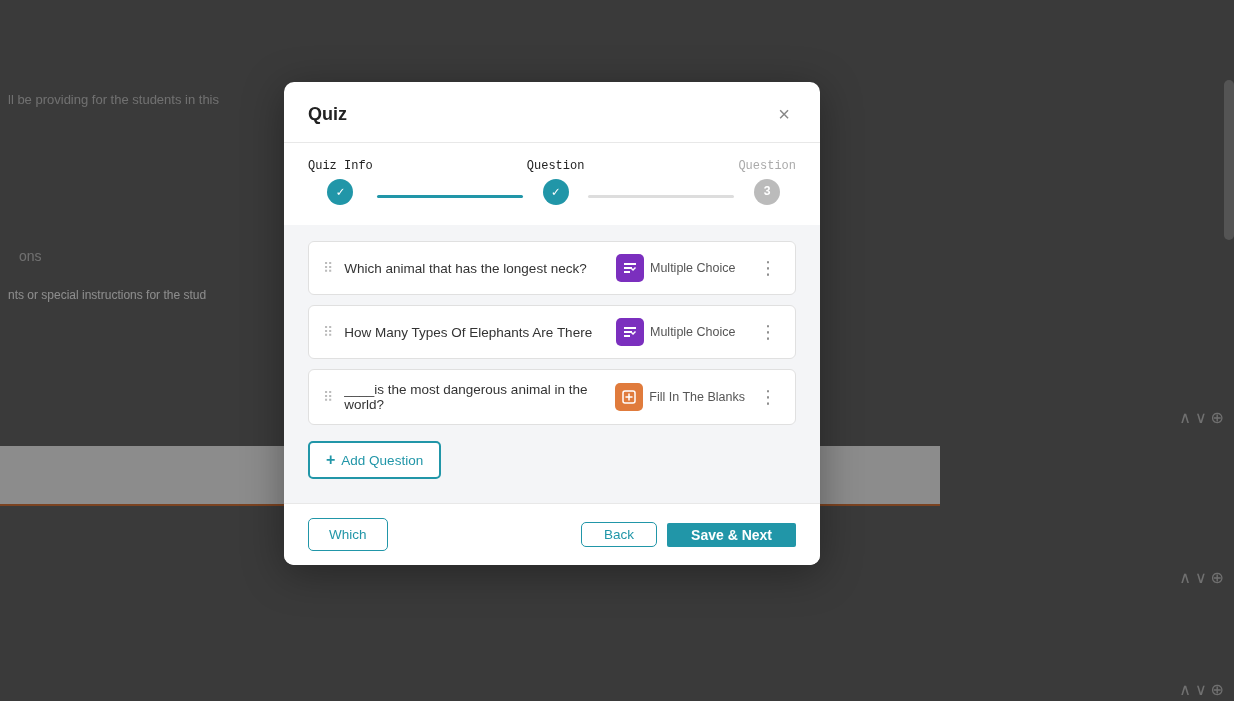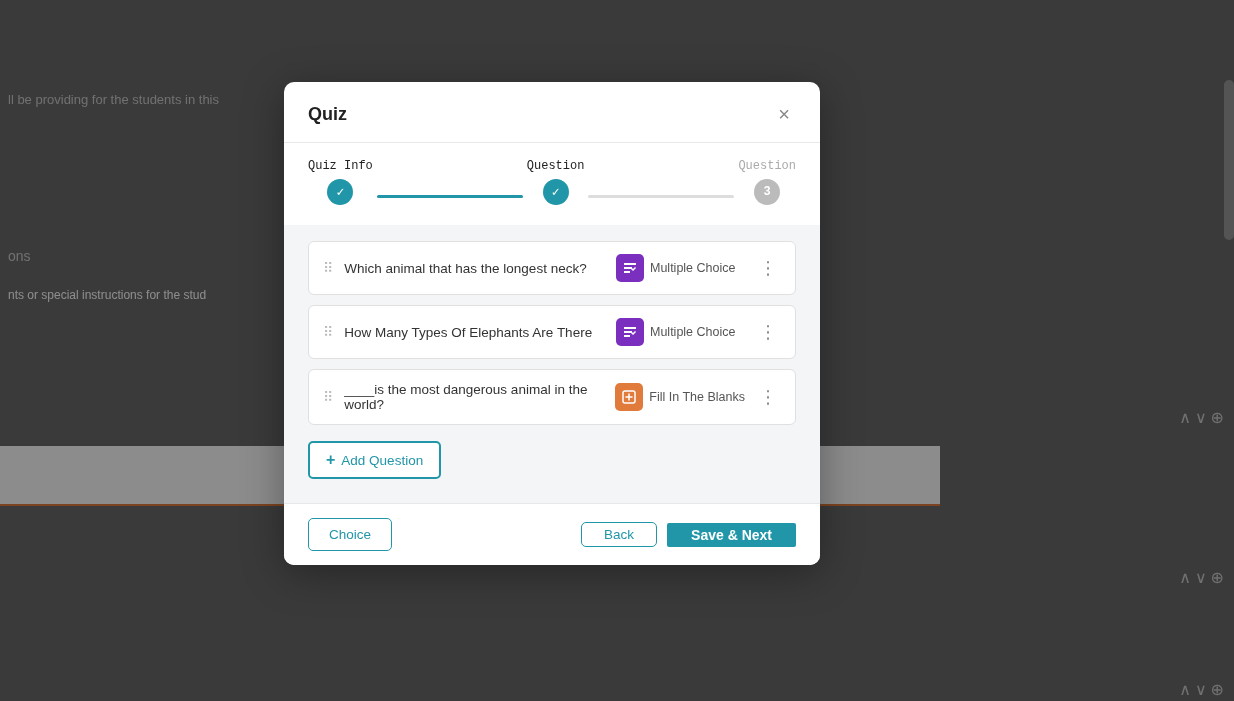--- a/index.html
+++ b/index.html
@@ -24,21 +24,21 @@
       top: 88px; left: 0;
       color: #ccc;
       font-size: 13px;
       padding: 4px 8px;
     }
     .bg-text-2 {
       position: absolute;
       top: 244px; left: 0;
       color: #ccc;
       font-size: 14px;
-      padding: 4px 8px;
+      padding: 4px 19px;
     }
     .bg-text-3 {
       position: absolute;
       top: 284px; left: 0;
       color: #ffffff;
       font-size: 12px;
       padding: 4px 8px;
     }
     .bg-textarea-wrap {
       position: absolute;
@@ -416,20 +416,20 @@
 
     </div>
 
     <button class="add-question-btn">
       <span class="plus-icon">+</span>
       <span>Add Question</span>
     </button>
   </div>
 
   <div class="modal-footer">
-    <button class="btn-cancel">Choice</button>
+    <button class="btn-cancel">Which</button>
     <div class="footer-right">
       <button class="btn-back">Back</button>
       <button class="btn-save-next">Save &amp; Next</button>
     </div>
   </div>
 
 </div>
 
 </body></html>

